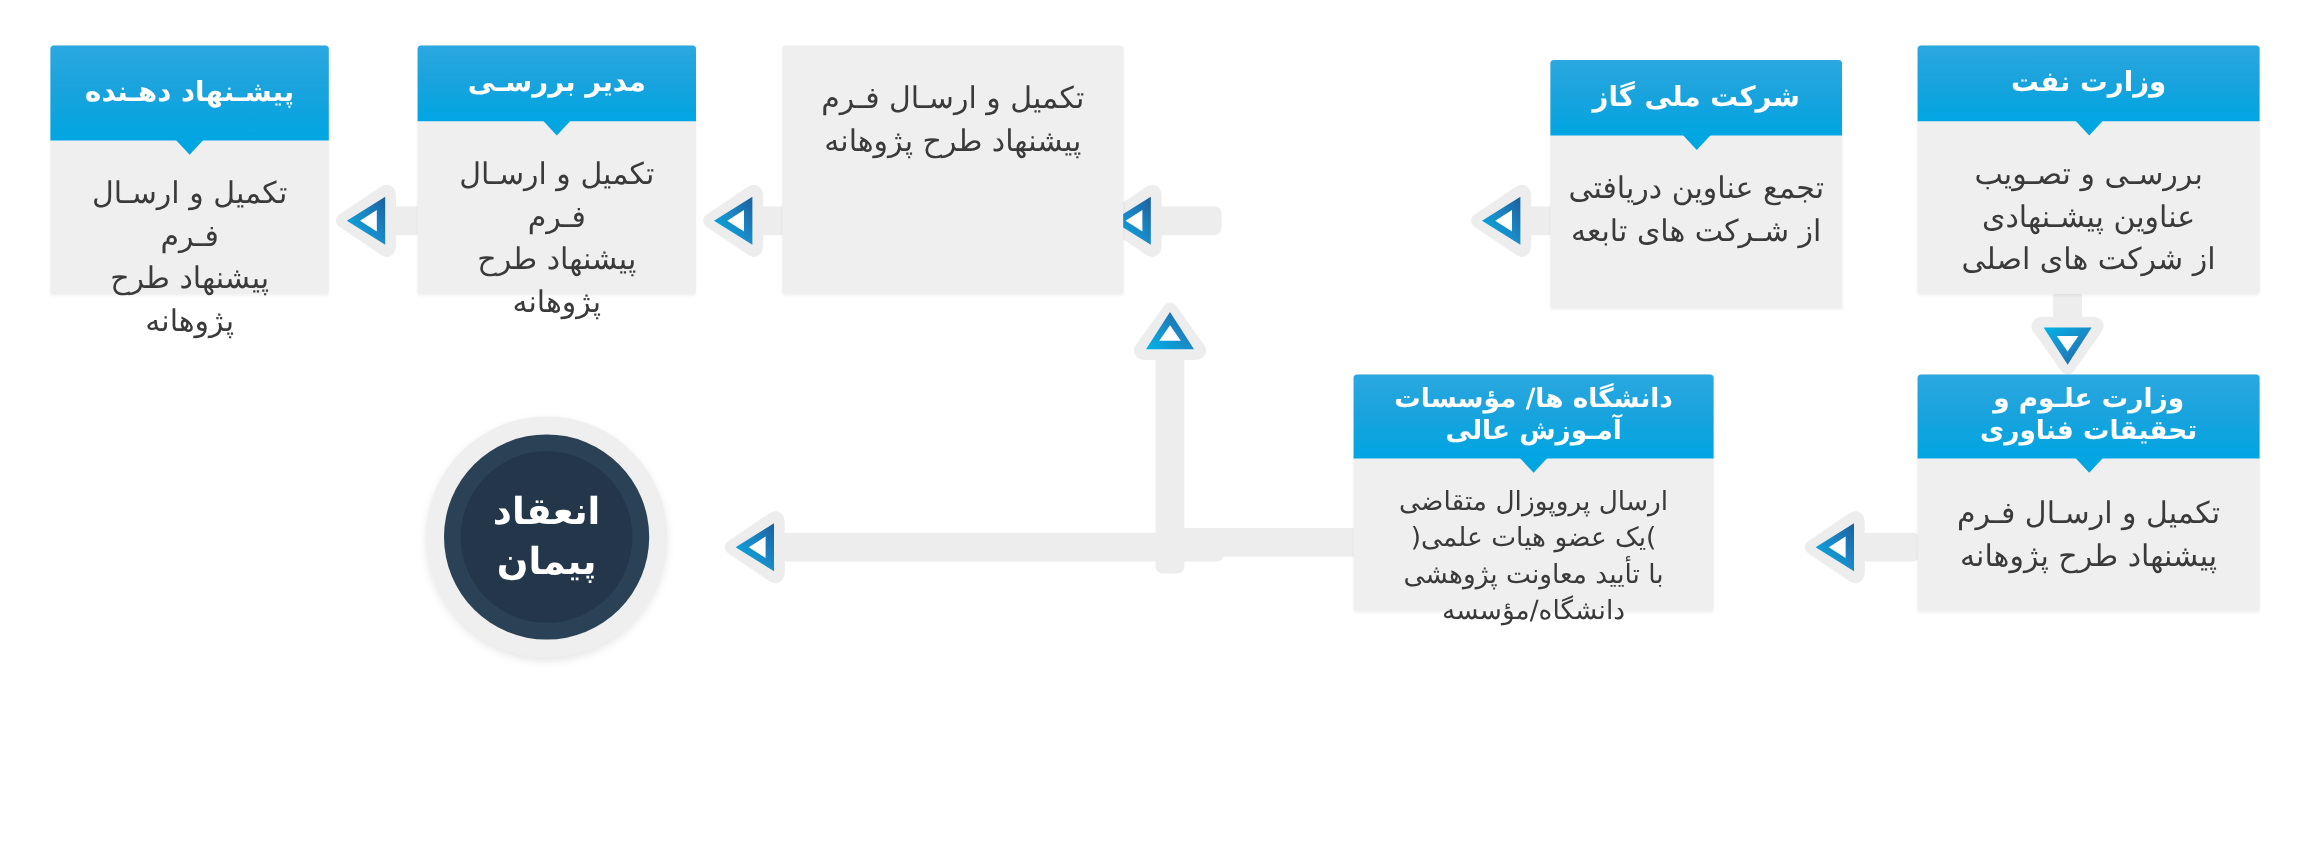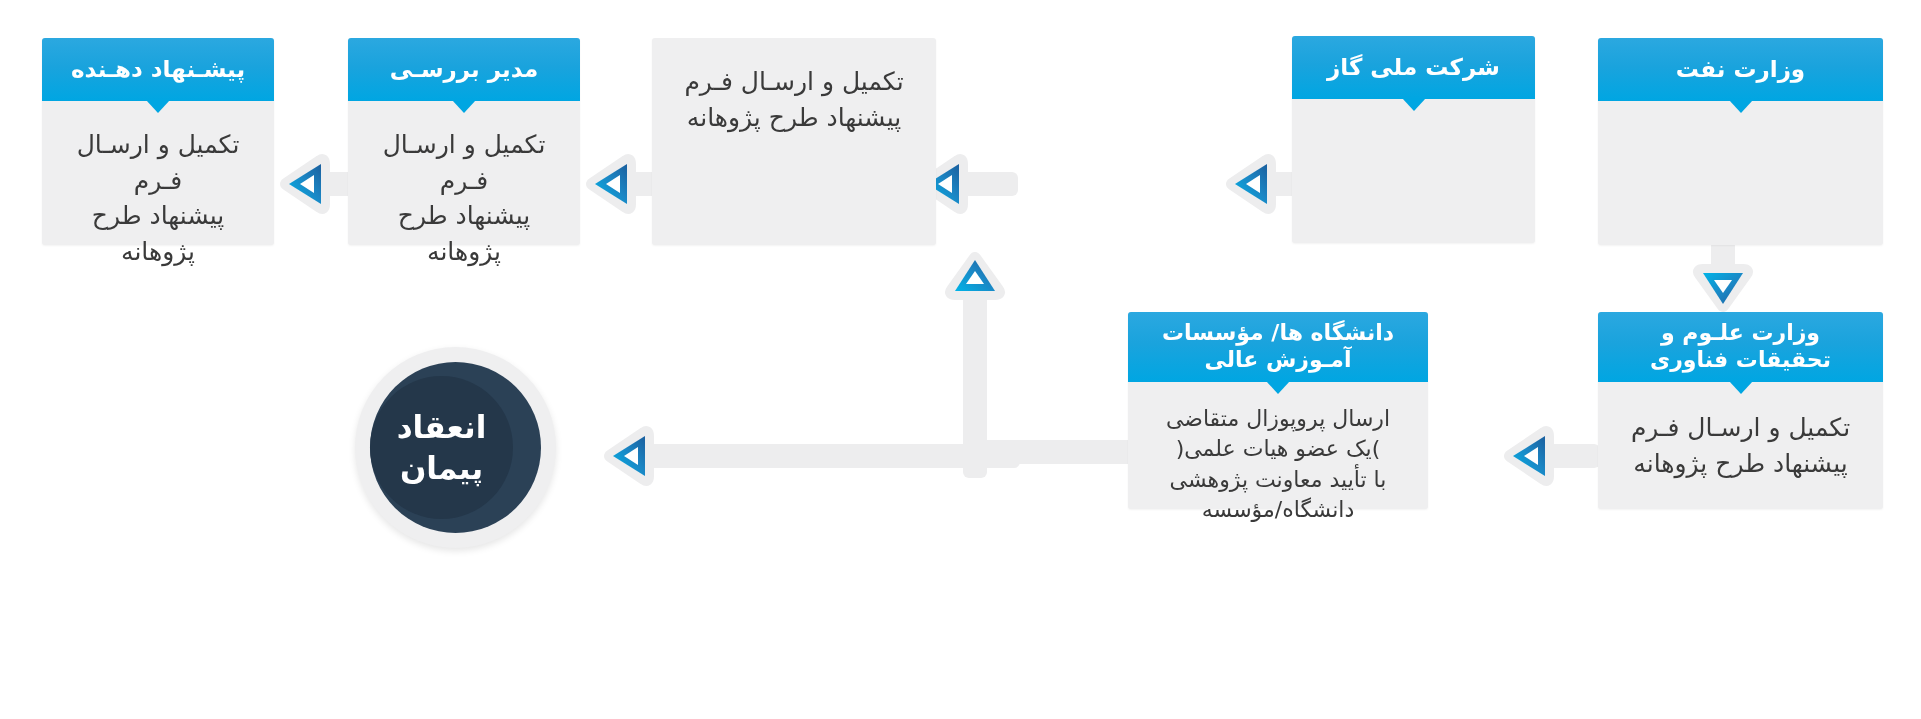--- a/index.html
+++ b/index.html
@@ -234,43 +234,48 @@
       <path d="M10 36 L44 13 Q48 10 48 16 L48 56 Q48 62 44 59 Z" fill="#ededee" stroke="#ededee" stroke-width="12" stroke-linejoin="round"></path>
       <path d="M13 36 L45 16 L45 56 Z" fill="url(#gTri6)"></path>
       <path d="M24 36 L38 27 L38 45 Z" fill="#ffffff"></path>
     </svg>
   </div>
 
   <div class="card" style="left:1598px;top:38px;width:285px;height:207px;">
     <div class="card-header blue" style="height:63px;font-size:23px;">
       <span>وزارت نفت</span>
     </div>
-  </div>
-
-  <div class="card" style="left:1292px;top:36px;width:243px;height:207px;">
+    <div class="card-body" style="font-size:25px;">بررسـی و تصـویب
+عناوین پیشـنهادی
+از شرکت های اصلی</div>
+  </div>
+
+  <div class="card" style="left:1292px;top:50px;width:243px;height:207px;">
     <div class="card-header blue" style="height:63px;font-size:23px;">
       <span>شرکت ملی گاز</span>
     </div>
+    <div class="card-body" style="font-size:25px;">تجمع عناوین دریافتی
+از شـرکت های تابعه</div>
   </div>
 
   <div class="card" style="left:652px;top:38px;width:284px;height:207px;">
     <div class="card-body" style="font-size:25px;">تکمیل و ارسـال فـرم
 پیشنهاد طرح پژوهانه</div>
   </div>
 
   <div class="card" style="left:348px;top:38px;width:232px;height:207px;">
     <div class="card-header blue" style="height:63px;font-size:23px;">
       <span>مدیر بررسـی</span>
     </div>
     <div class="card-body" style="font-size:25px;">تکمیل و ارسـال فـرم
 پیشنهاد طرح پژوهانه</div>
   </div>
 
   <div class="card" style="left:42px;top:38px;width:232px;height:207px;">
-    <div class="card-header blue" style="height:63px;font-size:23px;">
+    <div class="card-header blue" style="height:79px;font-size:23px;">
       <span>پیشـنهاد دهـنده</span>
     </div>
     <div class="card-body" style="font-size:25px;">تکمیل و ارسـال فـرم
 پیشنهاد طرح پژوهانه</div>
   </div>
 
   <div class="card" style="left:1598px;top:312px;width:285px;height:197px;">
     <div class="card-header blue" style="height:70px;font-size:22px;white-space:pre-line;">
       <span>وزارت علـوم و
 تحقیقات فناوری</span>
@@ -284,21 +289,21 @@
       <span>دانشگاه ها/ مؤسسات
 آمـوزش عالی</span>
     </div>
     <div class="card-body" style="font-size:22px;padding-top:22px;line-height:1.38;">ارسال پروپوزال متقاضی
 )یک عضو هیات علمی(
 با تأیید معاونت پژوهشی
 دانشگاه/مؤسسه</div>
   </div>
 
   <div class="circle-wrap" style="left:355px;top:347px;width:201px;height:201px;">
-    <div class="circle-outer" style="width:171px;height:171px;justify-content:flex-end;">
+    <div class="circle-outer" style="width:171px;height:171px;">
       <div class="circle-inner" style="width:143px;height:143px;font-size:31px;">
         <span>انعقاد</span>
         <span>پیمان</span>
       </div>
     </div>
   </div>
 
 </div>
 
 </body></html>

